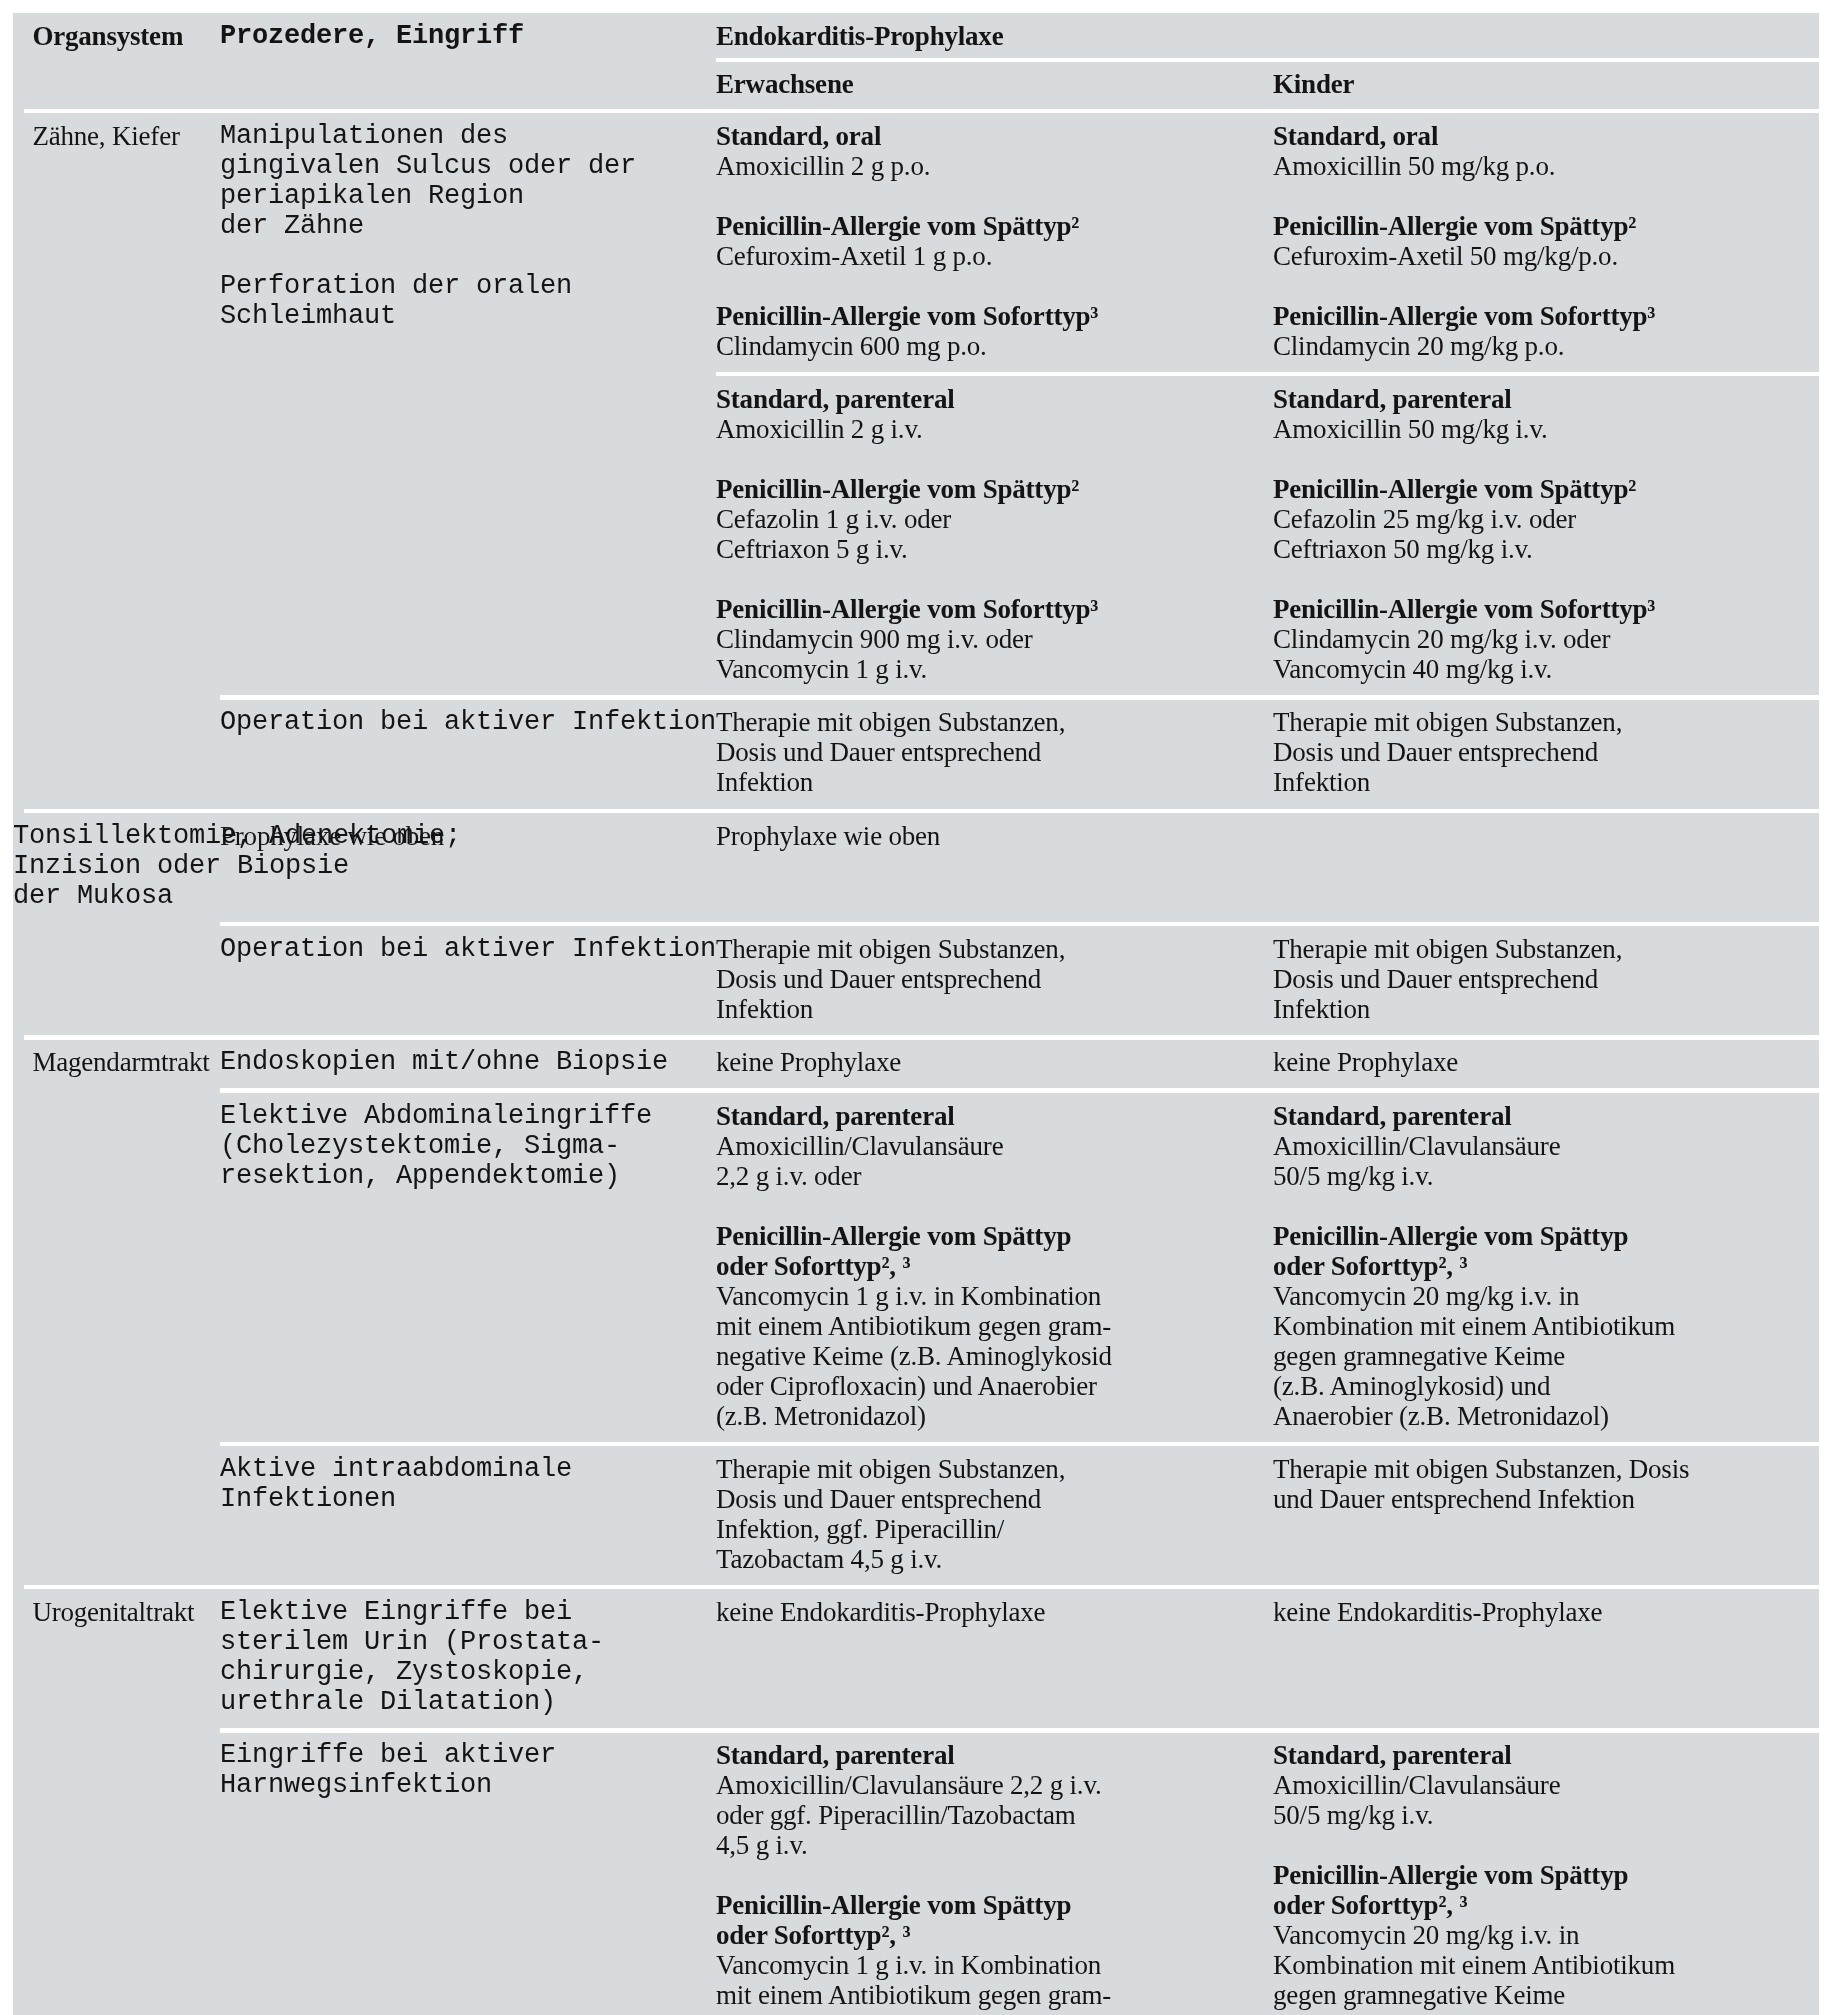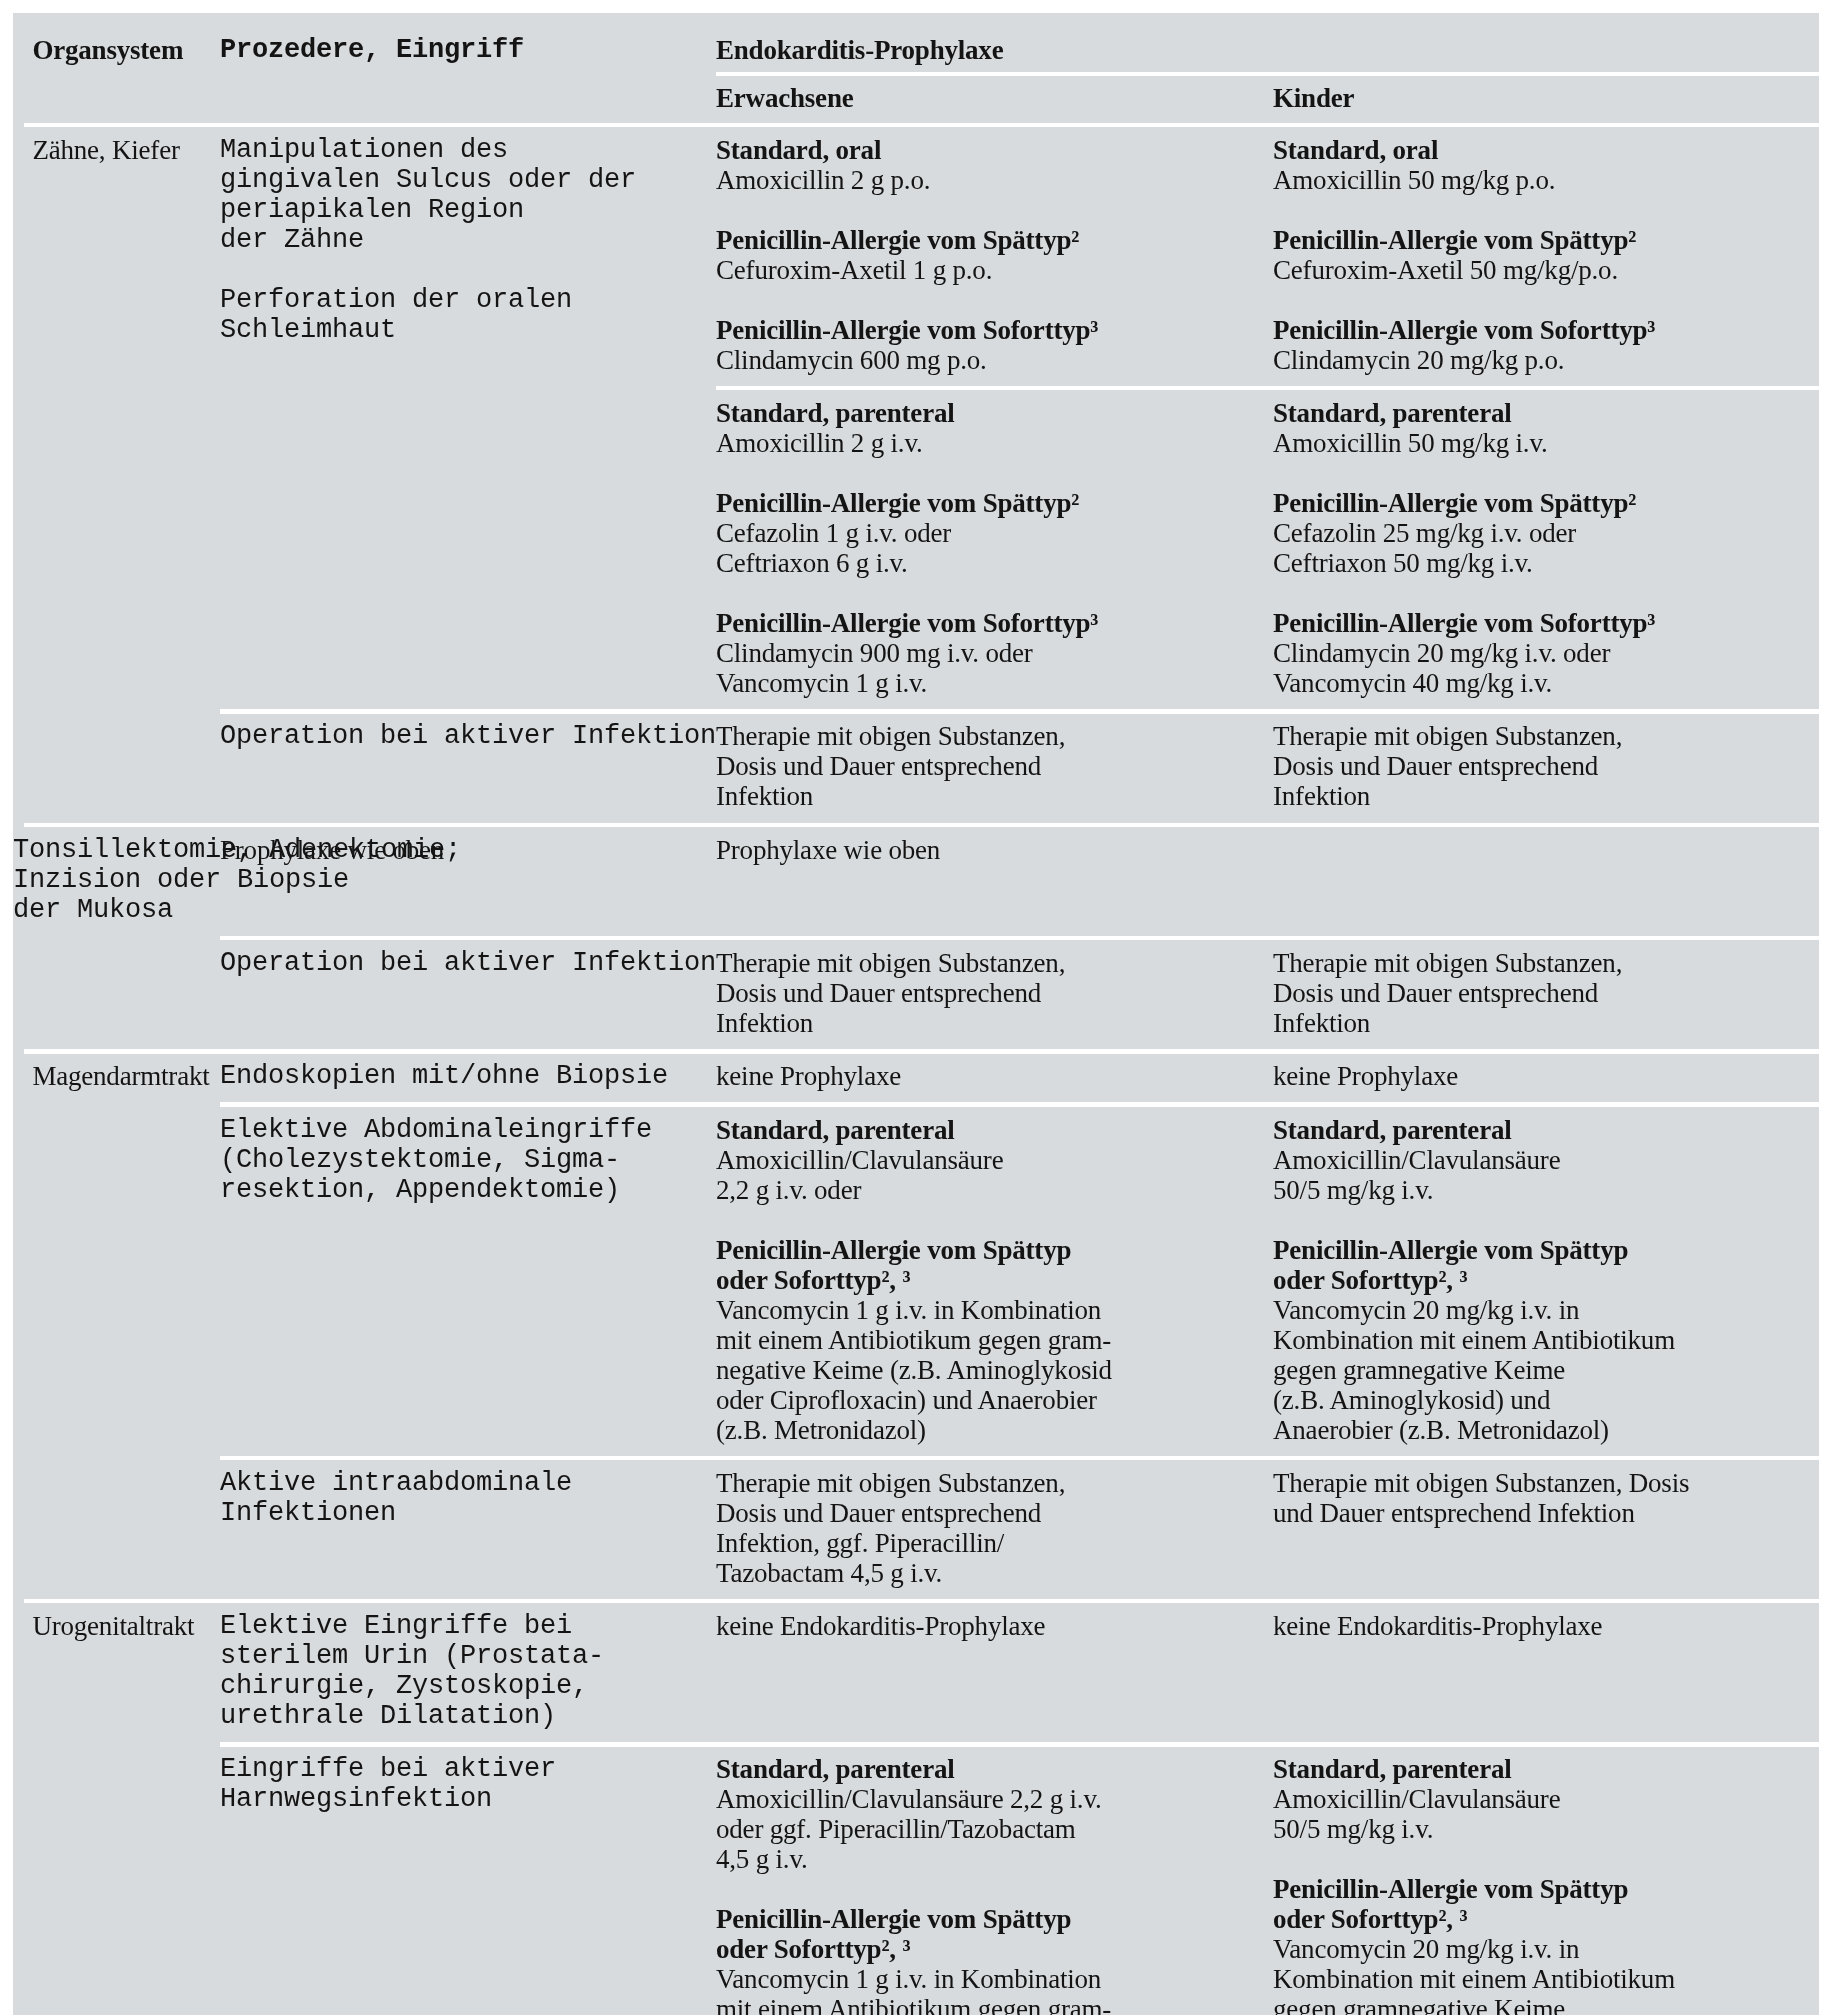--- a/index.html
+++ b/index.html
@@ -25,21 +25,21 @@
   .c4{padding-right:8.6px;}
   .th{font-weight:bold;}
   .bold{font-weight:bold;}
   .block+.block{margin-top:30px;}
   .block div{white-space:nowrap;}
   .rule{height:4.3px;background:#ffffff;}
   .rule.full{margin-left:10.8px;}
   .rule.indent2{margin-left:207px;}
   .rule.indent3{margin-left:703px;}
   
-  .hdr{padding-top:22px;}
+  .hdr{padding-top:8px;}
   .hdr .hcell{padding-top:0;padding-bottom:0;}
   .c34{grid-column:3/5;}
   .c34 .title{padding-bottom:7px;}
   .subgrid{display:grid;grid-template-columns:557px auto;padding-top:7px;padding-bottom:9.5px;}
 </style>
 </head>
 <body>
 
 <div class="tbl">
 
@@ -106,21 +106,21 @@
     <div class="c c1"></div>
     <div class="c c2"></div>
     <div class="c c3">
         <div class="block">
           <div class="bold">Standard, parenteral</div>
           <div>Amoxicillin 2 g i.v.</div>
         </div>
         <div class="block">
           <div class="bold">Penicillin-Allergie vom Spättyp²</div>
           <div>Cefazolin 1 g i.v. oder</div>
-          <div>Ceftriaxon 6 g i.v.</div>
+          <div>Ceftriaxon 5 g i.v.</div>
         </div>
         <div class="block">
           <div class="bold">Penicillin-Allergie vom Soforttyp³</div>
           <div>Clindamycin 900 mg i.v. oder</div>
           <div>Vancomycin 1 g i.v.</div>
         </div>
       </div>
     <div class="c c4">
         <div class="block">
           <div class="bold">Standard, parenteral</div>

